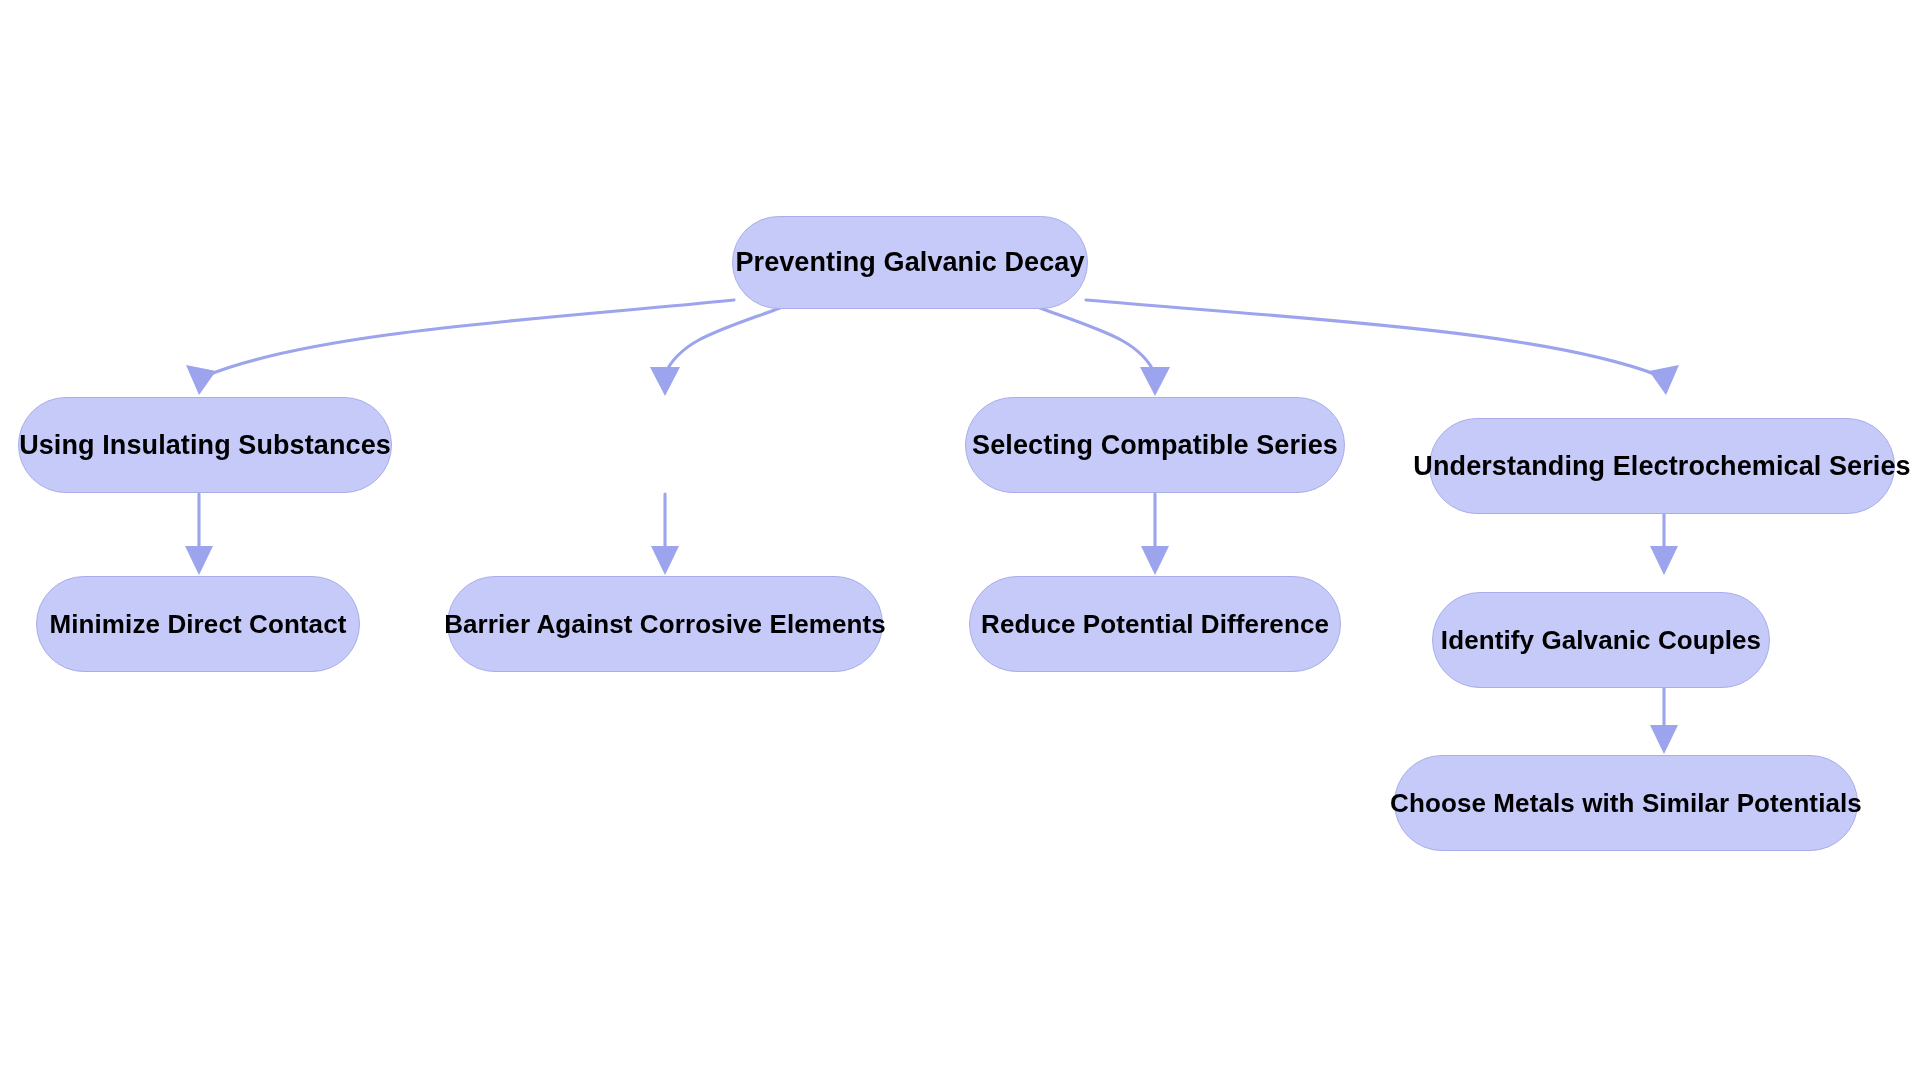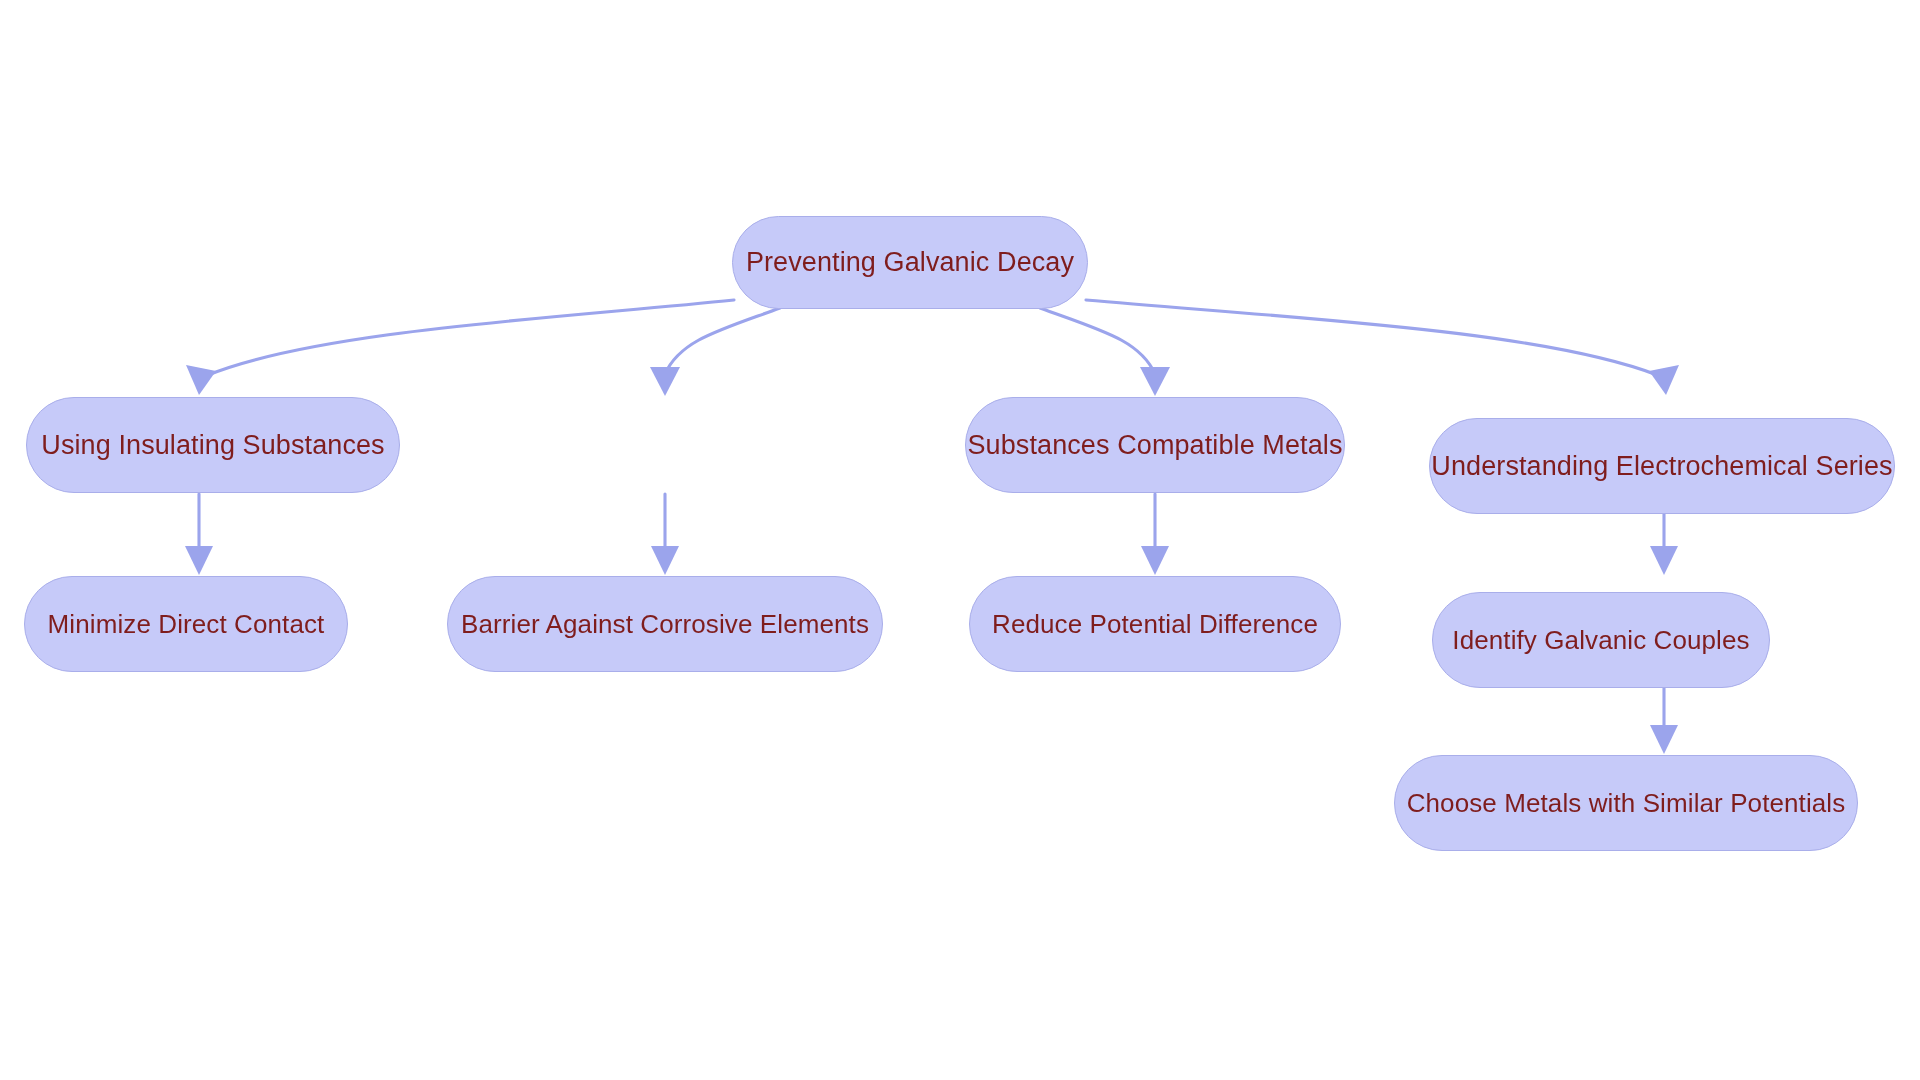--- a/index.html
+++ b/index.html
@@ -33,23 +33,23 @@
 
   .flow-node {
     position: absolute;
     box-sizing: border-box;
     display: flex;
     align-items: center;
     justify-content: center;
     background: #c6caf9;
     border: 1.3px solid #a9aeea;
     border-radius: 999px;
-    color: #7f1d1d;
+    color: #000000;
     font-family: "Liberation Sans", sans-serif;
-    font-weight: 400;
+    font-weight: 700;
     letter-spacing: 0.1px;
     white-space: nowrap;
     user-select: none;
   }
 
   .flow-node .node-label {
     display: block;
     line-height: 1;
     padding: 0 12px;
   }
@@ -62,32 +62,32 @@
     height: 93px;
     font-size: 27px;
   }
 
   
   .node-l1 {
     top: 397px;
     height: 96px;
     font-size: 27px;
   }
-  .node-l1-a { left: 26px;   width: 374px; }
+  .node-l1-a { left: 18px;   width: 374px; }
   .node-l1-b { left: 474px;  width: 382px; }
   .node-l1-c { left: 965px;  width: 380px; }
   .node-l1-d { left: 1429px; width: 466px; margin-top: 21px; }
 
   
   .node-l2 {
     top: 576px;
     height: 96px;
     font-size: 26px;
   }
-  .node-l2-a { left: 24px;   width: 324px; }
+  .node-l2-a { left: 36px;   width: 324px; }
   .node-l2-b { left: 447px;  width: 436px; align-items: center; }
   .node-l2-c { left: 969px;  width: 372px; }
   .node-l2-d { left: 1432px; width: 338px; margin-top: 16px; }
 
   
   .node-l3 {
     top: 755px;
     left: 1394px;
     width: 464px;
     height: 96px;
@@ -162,21 +162,21 @@
   <div class="flow-node node-root">
     <span class="node-label">Preventing Galvanic Decay</span>
   </div>
 
   <div class="flow-node node-l1 node-l1-a">
     <span class="node-label">Using Insulating Substances</span>
   </div>
 
 
   <div class="flow-node node-l1 node-l1-c">
-    <span class="node-label">Substances Compatible Metals</span>
+    <span class="node-label">Selecting Compatible Series</span>
   </div>
 
   <div class="flow-node node-l1 node-l1-d">
     <span class="node-label">Understanding Electrochemical Series</span>
   </div>
 
   <div class="flow-node node-l2 node-l2-a">
     <span class="node-label">Minimize Direct Contact</span>
   </div>
 

